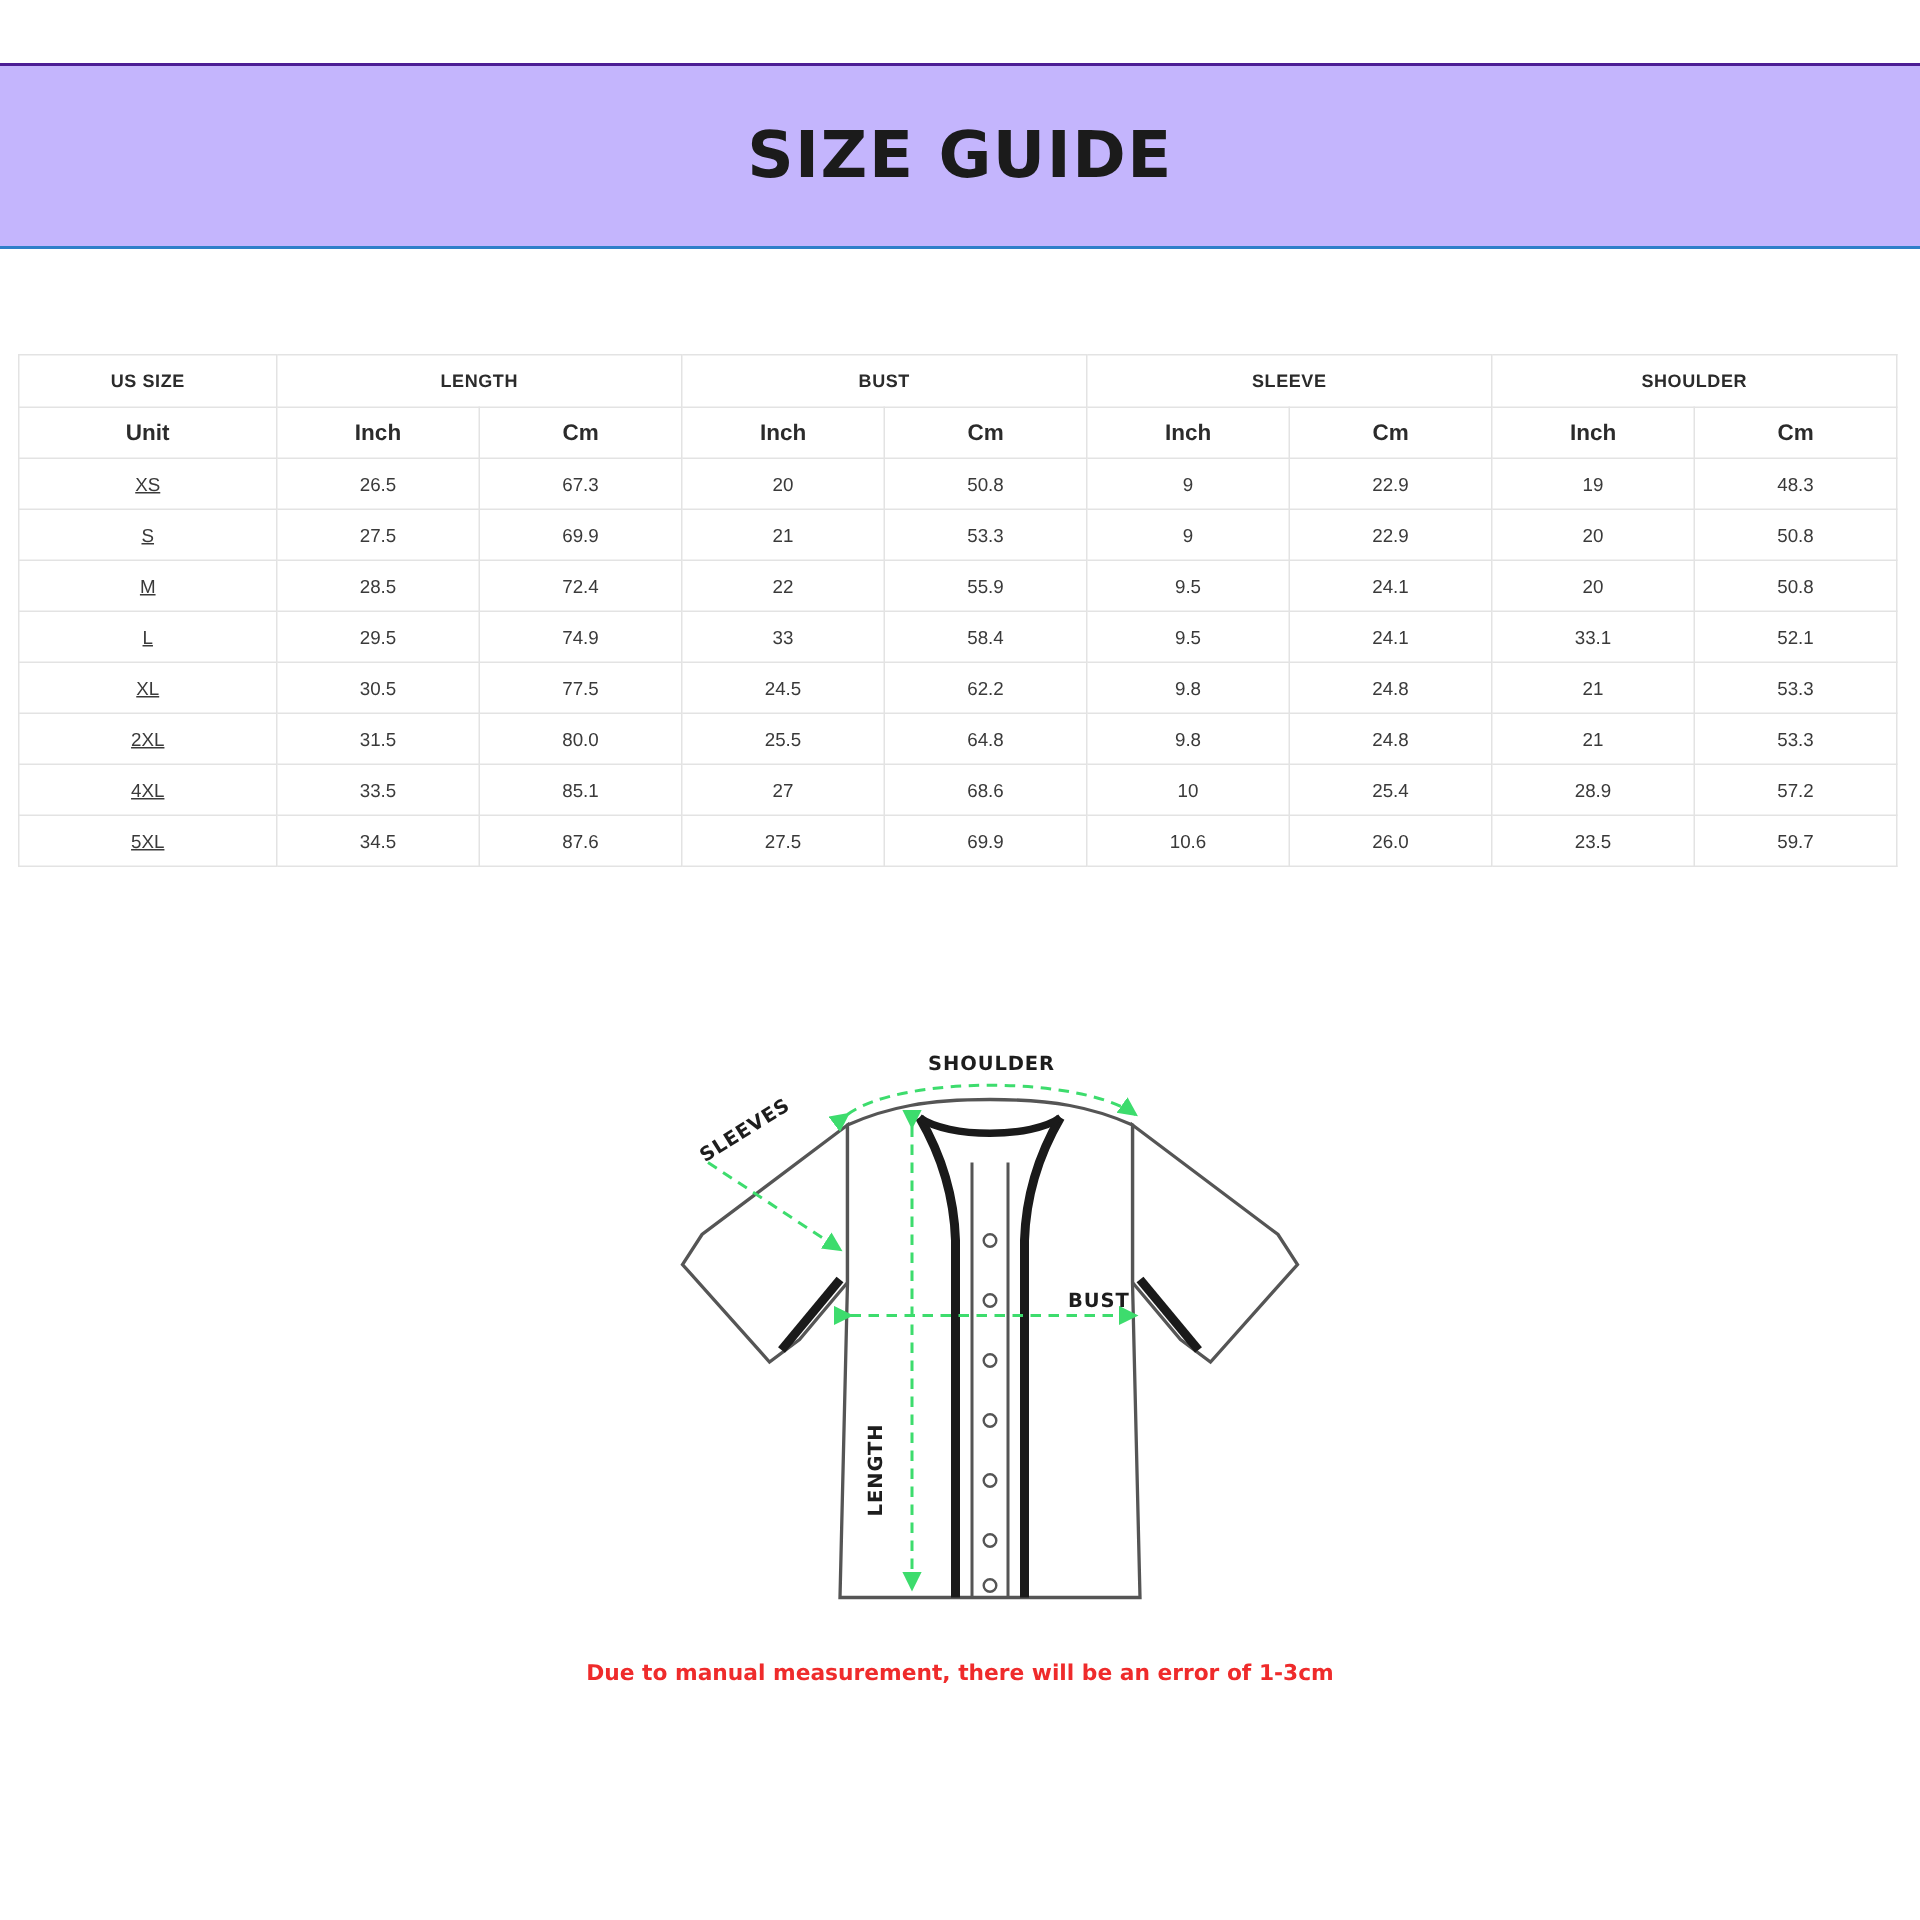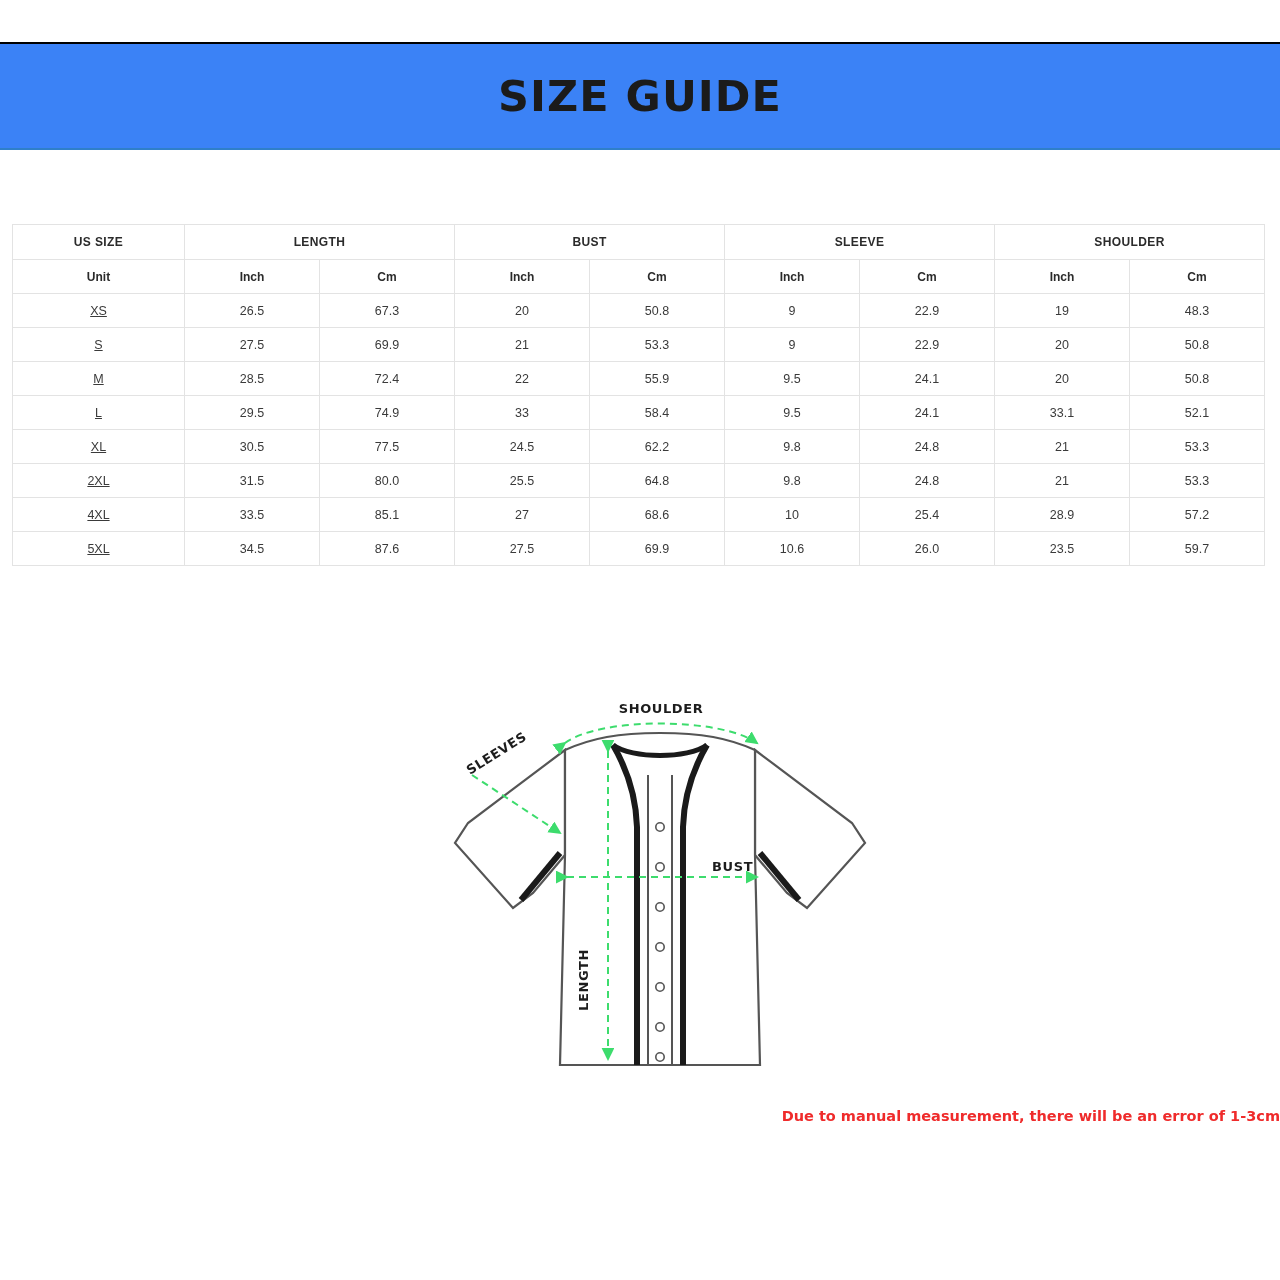--- a/index.html
+++ b/index.html
@@ -18,41 +18,41 @@
     background: #ffffff;
     overflow: hidden;
   }
 
   
   .header-band {
     position: absolute;
     left: 0;
     top: 42px;
     width: 1280px;
-    height: 108px;
-    background: #3b82f6;
-    border-top: 2px solid #000000;
+    height: 124px;
+    background: #c4b5fd;
+    border-top: 2px solid #4c1d95;
     border-bottom: 2px solid #2f7fc9;
     display: flex;
     align-items: center;
     justify-content: center;
   }
   .header-title {
     font-size: 43px;
     font-weight: bold;
     letter-spacing: 1px;
     color: #1b1b1b;
     font-family: "DejaVu Sans", sans-serif;
   }
 
   
   .table-wrap {
     position: absolute;
     left: 12px;
-    top: 224px;
+    top: 236px;
     width: 1047px;
   }
   table.size-table {
     width: 100%;
     border-collapse: collapse;
     table-layout: fixed;
     font-size: 12.5px;
     color: #3a3a3a;
   }
   table.size-table th,
@@ -67,21 +67,21 @@
   table.size-table thead tr.group-row th {
     height: 35px;
     font-weight: bold;
     font-size: 12px;
     letter-spacing: 0.4px;
     color: #2b2b2b;
   }
   table.size-table thead tr.unit-row th {
     height: 34px;
     font-weight: bold;
-    font-size: 12px;
+    font-size: 15px;
     color: #2b2b2b;
   }
   table.size-table tbody td.size-cell {
     font-size: 12.5px;
     color: #3a3a3a;
     text-decoration: underline;
   }
   .col-size { width: 172px; }
   .col-val  { width: 135px; }
 
@@ -91,21 +91,21 @@
     left: 0;
     top: 655px;
     width: 1280px;
     height: 520px;
   }
   .note {
     position: absolute;
     left: 0;
     top: 1108px;
     width: 1280px;
-    text-align: right;
+    text-align: center;
     color: #ef2b2b;
     font-size: 14.5px;
     font-weight: bold;
     font-family: "DejaVu Sans", sans-serif;
   }
   .lbl {
     font-family: "DejaVu Sans", sans-serif;
     font-size: 13px;
     font-weight: bold;
     fill: #1d1d1d;

